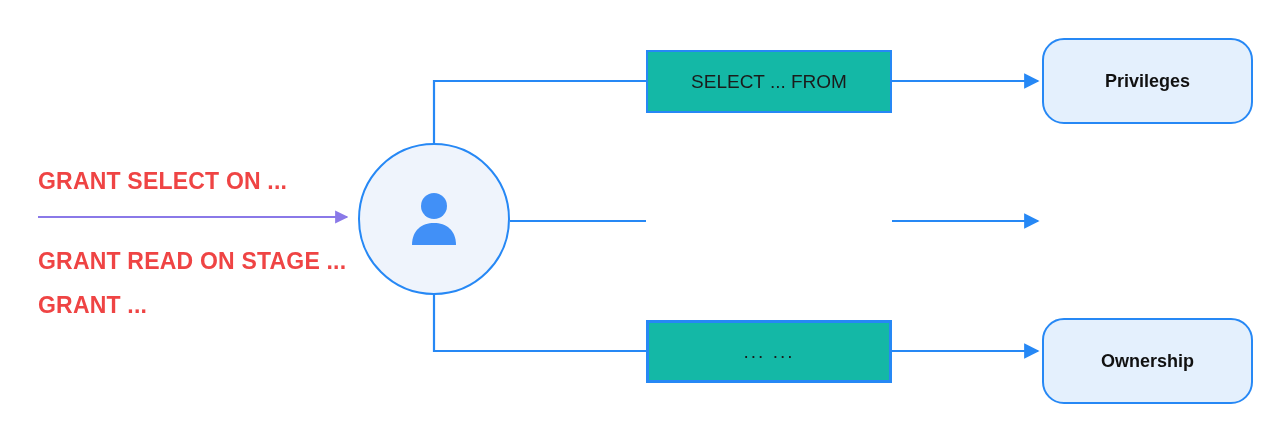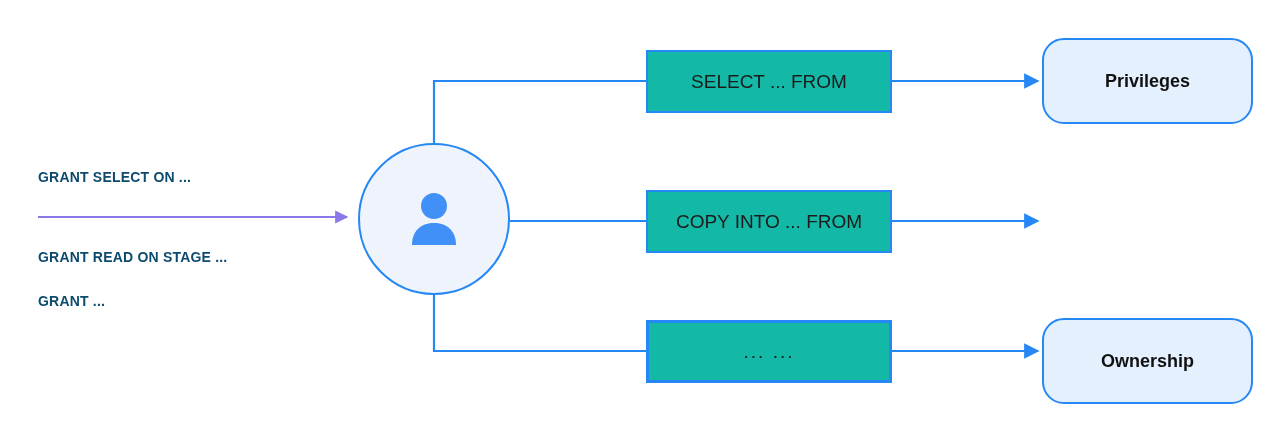--- a/index.html
+++ b/index.html
@@ -25,23 +25,23 @@
     top: 0;
     width: 1280px;
     height: 421px;
     pointer-events: none;
   }
 
   
   .grant-label {
     position: absolute;
     font-weight: bold;
-    font-size: 14px;
+    font-size: 23px;
     letter-spacing: 0.2px;
-    color: #0c4a6e;
+    color: #ef4444;
     white-space: nowrap;
     line-height: 1;
   }
   #grant-0 { left: 38px; top: 170px; }
   #grant-1 { left: 38px; top: 250px; }
   #grant-2 { left: 38px; top: 294px; }
 
   
   #user-node {
     position: absolute;
@@ -131,19 +131,18 @@
   <div id="user-node">
     <span>
       <svg width="64" height="64" viewBox="0 0 64 64" xmlns="http://www.w3.org/2000/svg">
         <circle cx="32" cy="19" r="13" fill="#4190f7"></circle>
         <path d="M 10 58 C 10 43 20 36 32 36 C 44 36 54 43 54 58 Z" fill="#4190f7"></path>
       </svg>
     </span>
   </div>
 
   <div class="stmt-box" id="stmt-0">SELECT ... FROM</div>
-  <div class="stmt-box" id="stmt-1">COPY INTO ... FROM</div>
   <div class="stmt-box" id="stmt-2">... ...</div>
 
   <div class="outcome-box" id="outcome-0">Privileges</div>
   <div class="outcome-box" id="outcome-2">Ownership</div>
 
 </div>
 
 </body></html>

